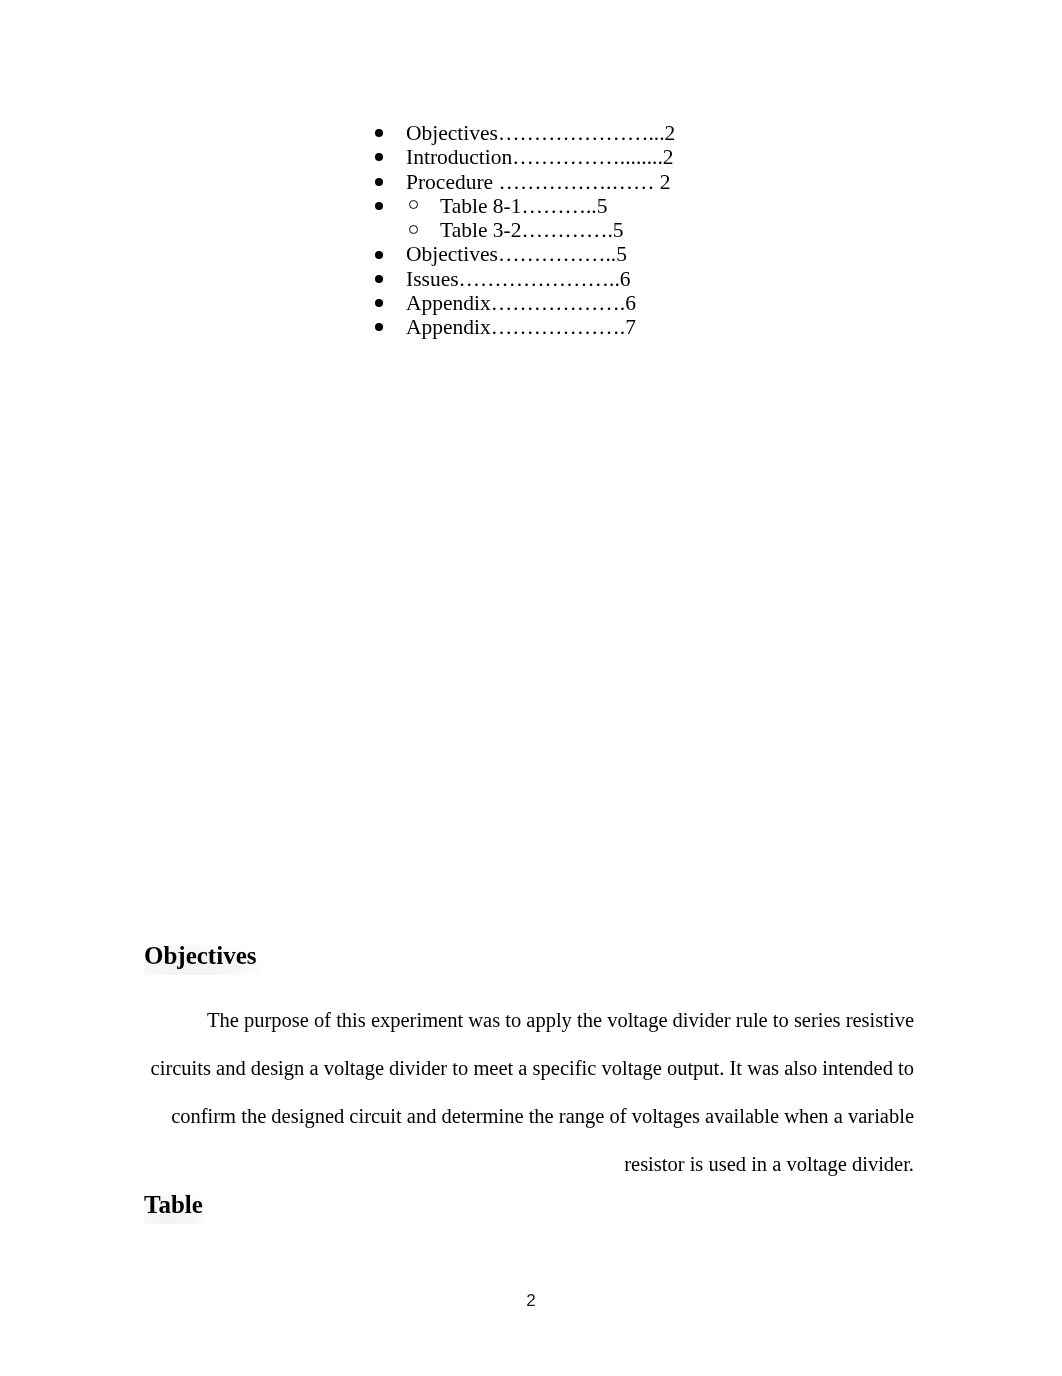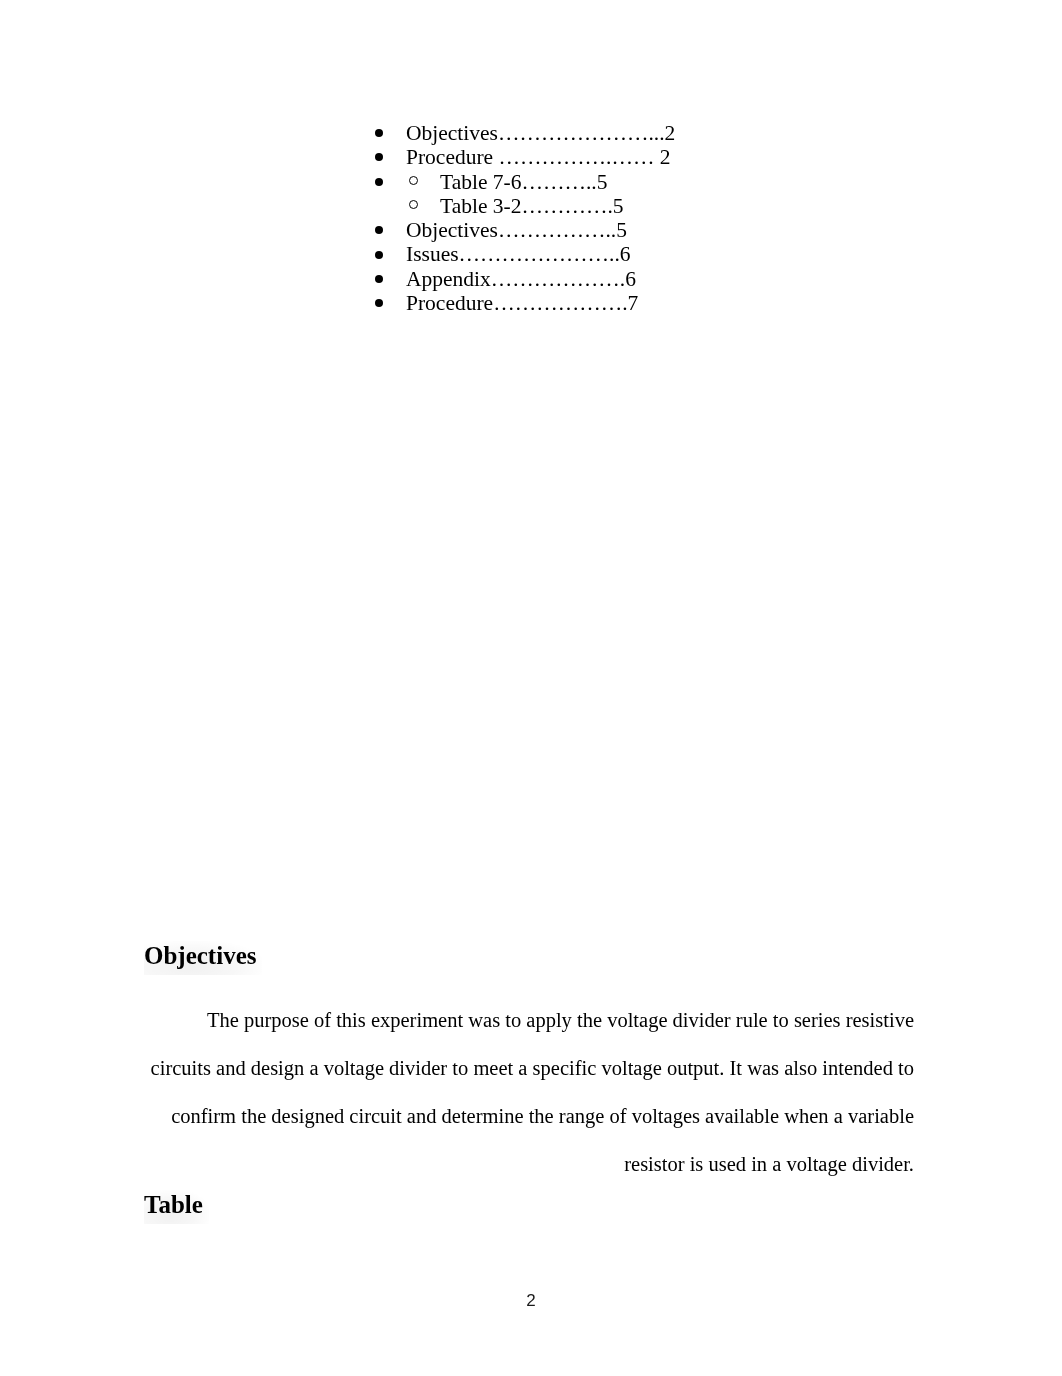--- a/index.html
+++ b/index.html
@@ -118,28 +118,29 @@
   }
 </style>
 </head>
 <body>
 
 <div class="page">
 
   <nav class="toc">
     <ul class="toc-list" id="toc-list">
         <li class="toc-item level-1"><span class="toc-bullet"><span class="bullet-disc"></span></span><span>Objectives…………………...2</span></li>
+        <li class="toc-item level-1"><span class="toc-bullet"><span class="bullet-disc"></span></span><span>Introduction……………........2</span></li>
         <li class="toc-item level-1"><span class="toc-bullet"><span class="bullet-disc"></span></span><span>Procedure …………….…… 2</span></li>
         <li class="toc-item level-1"><span class="toc-bullet"><span class="bullet-disc"></span></span></li>
-        <li class="toc-item level-2"><span class="toc-bullet"><span class="bullet-circle"></span></span><span>Table 7-6………..5</span></li>
+        <li class="toc-item level-2"><span class="toc-bullet"><span class="bullet-circle"></span></span><span>Table 8-1………..5</span></li>
         <li class="toc-item level-2"><span class="toc-bullet"><span class="bullet-circle"></span></span><span>Table 3-2………….5</span></li>
         <li class="toc-item level-1"><span class="toc-bullet"><span class="bullet-disc"></span></span><span>Objectives……………..5</span></li>
         <li class="toc-item level-1"><span class="toc-bullet"><span class="bullet-disc"></span></span><span>Issues…………………..6</span></li>
         <li class="toc-item level-1"><span class="toc-bullet"><span class="bullet-disc"></span></span><span>Appendix……………….6</span></li>
-        <li class="toc-item level-1"><span class="toc-bullet"><span class="bullet-disc"></span></span><span>Procedure……………….7</span></li>
+        <li class="toc-item level-1"><span class="toc-bullet"><span class="bullet-disc"></span></span><span>Appendix……………….7</span></li>
       </ul>
   </nav>
 
   <h2 class="section-heading" id="heading-objectives">Objectives</h2>
 
   <p class="body-paragraph">The purpose of this experiment was to apply the voltage divider rule to series resistive circuits and design a voltage divider to meet a specific voltage output. It was also intended to confirm the designed circuit and determine the range of voltages available when a variable resistor is used in a voltage divider.</p>
 
   <h2 class="section-heading" id="heading-theory">Table</h2>
 
   <div class="page-number">2</div>

